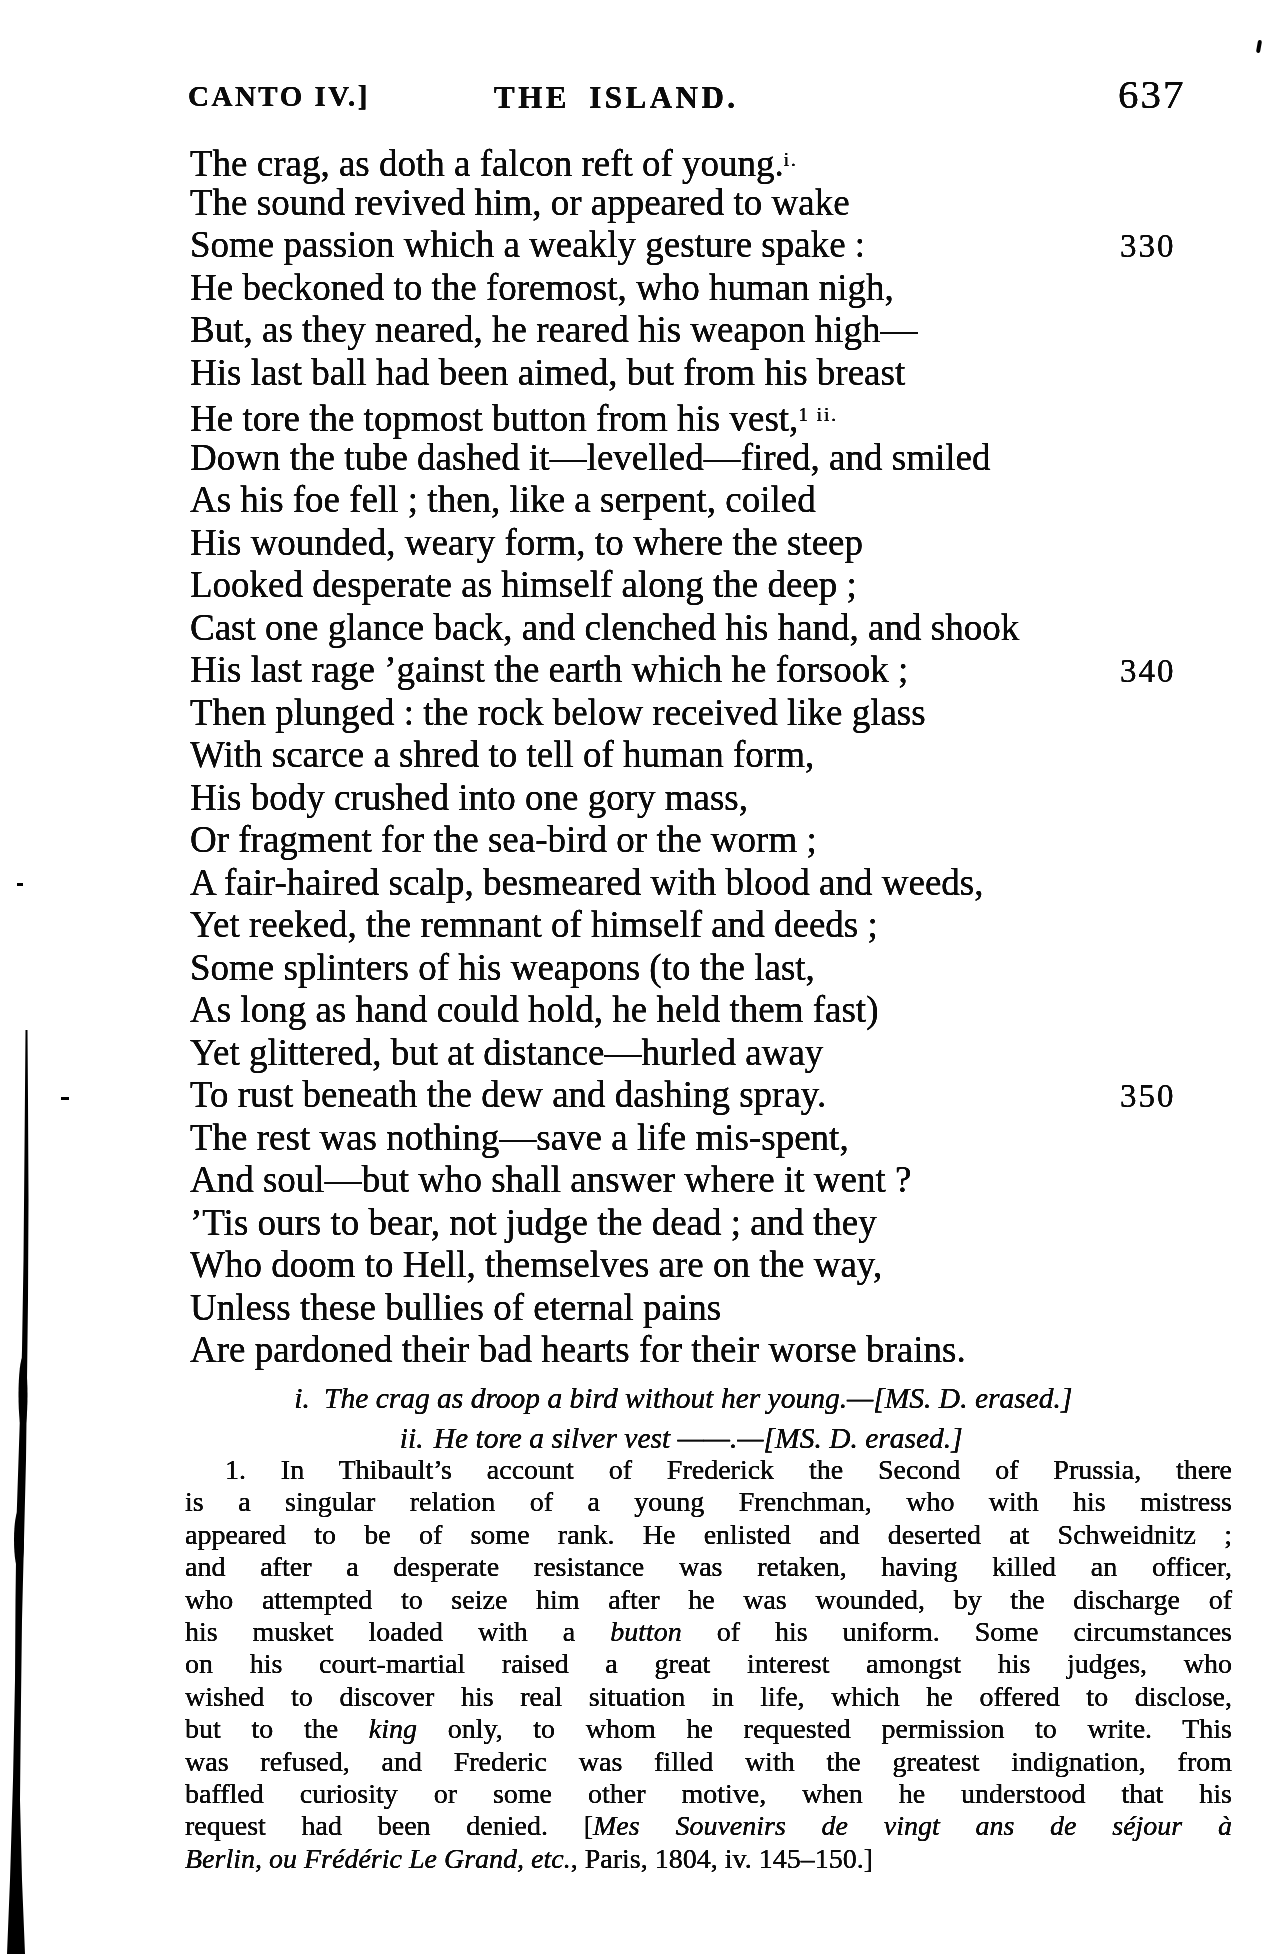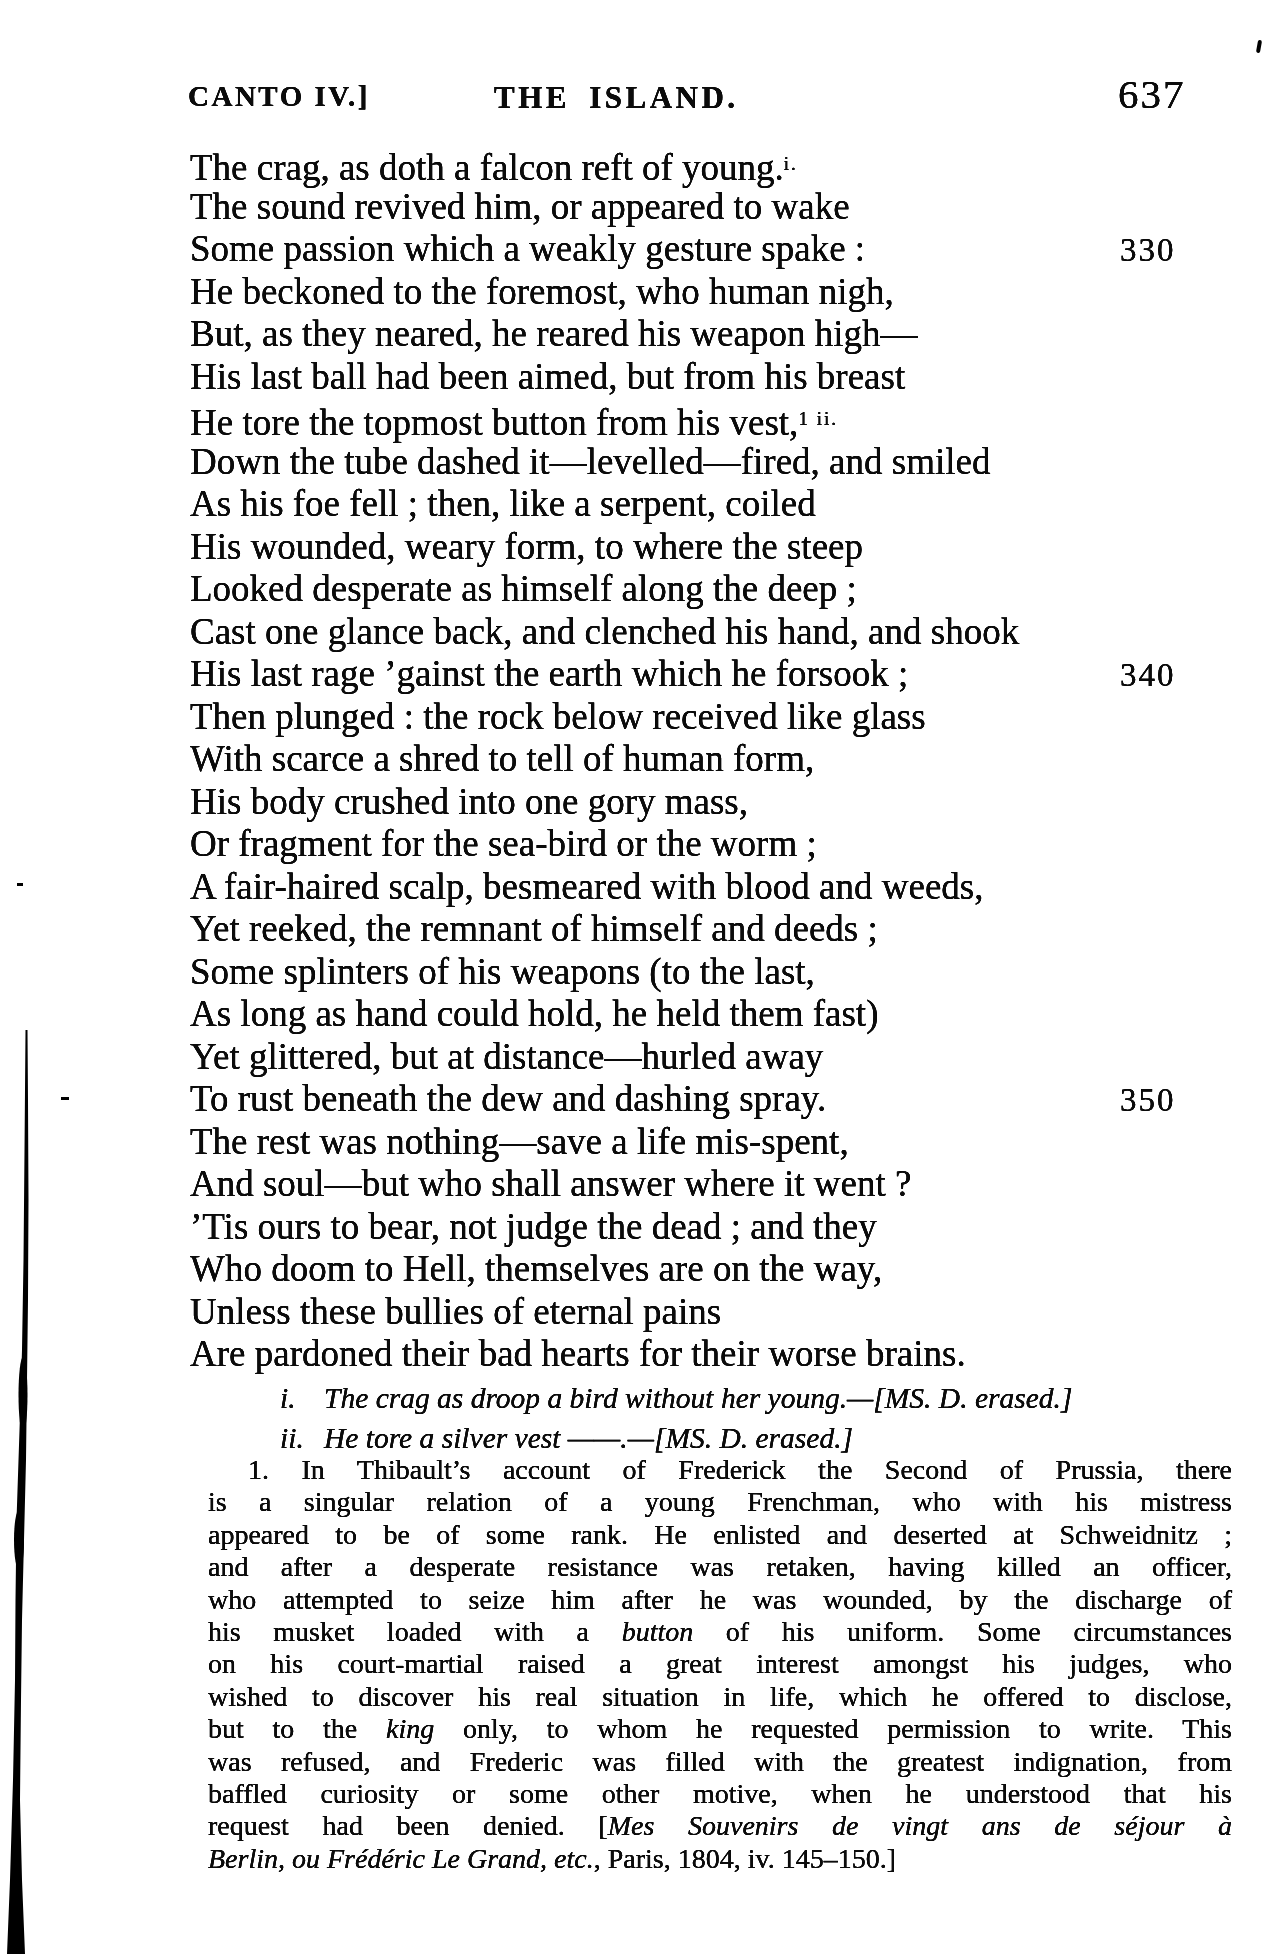--- a/index.html
+++ b/index.html
@@ -9,33 +9,33 @@
     font-family:"Liberation Serif","DejaVu Serif",serif;
   }
   .ink{text-shadow:0 0 .6px #000,0 0 .3px #000;}
 
   
   .canto{position:absolute;left:188px;top:80px;font-size:29px;font-weight:700;letter-spacing:2.5px;white-space:nowrap;}
   .running-title{position:absolute;left:494px;top:80px;font-size:31px;font-weight:700;letter-spacing:3.5px;word-spacing:8px;white-space:nowrap;}
   .pagenum{position:absolute;left:1118px;top:70px;font-size:41px;letter-spacing:2px;}
 
   
-  .poem{position:absolute;left:190px;top:139px;width:1012px;font-size:37px;line-height:49px;}
+  .poem{position:absolute;left:190px;top:139px;width:1012px;font-size:37px;line-height:41px;}
   .poem-line{position:relative;white-space:nowrap;height:42.5px;}
   .line-sup{font-size:19px;vertical-align:10px;letter-spacing:2px;}
   .line-num{position:absolute;left:930px;top:2px;font-size:33px;letter-spacing:2px;}
 
   
-  .variants{position:absolute;left:280px;top:1379px;font-size:29.5px;line-height:39.5px;font-style:italic;}
+  .variants{position:absolute;left:280px;top:1379px;font-size:29.5px;line-height:39.5px;font-style:italic;text-align:center;}
   .variant-note{white-space:nowrap;}
   .variant-label{display:inline-block;min-width:44px;}
 
   
   .footnote{position:absolute;left:185px;top:1454px;width:1047px;font-size:28px;line-height:32.4px;}
-  .fn-line{text-align:justify;text-align-last:justify;height:32.4px;margin-left:23px;}
+  .fn-line{text-align:justify;text-align-last:justify;height:32.4px;}
   .fn-line.fn-first{text-indent:40px;}
   .fn-line.fn-last{text-align:center;text-align-last:left;}
   .it{font-style:italic;}
 
   
   .artifact-svg{position:absolute;left:0;top:0;pointer-events:none;}
   .speck{position:absolute;background:#000;}
   .speck-a{left:17px;top:883px;width:6px;height:3px;}
   .speck-b{left:61px;top:1097px;width:8px;height:3px;}
   .speck-c{left:1257px;top:40px;width:4px;height:13px;border-radius:2px;transform:rotate(10deg);}

